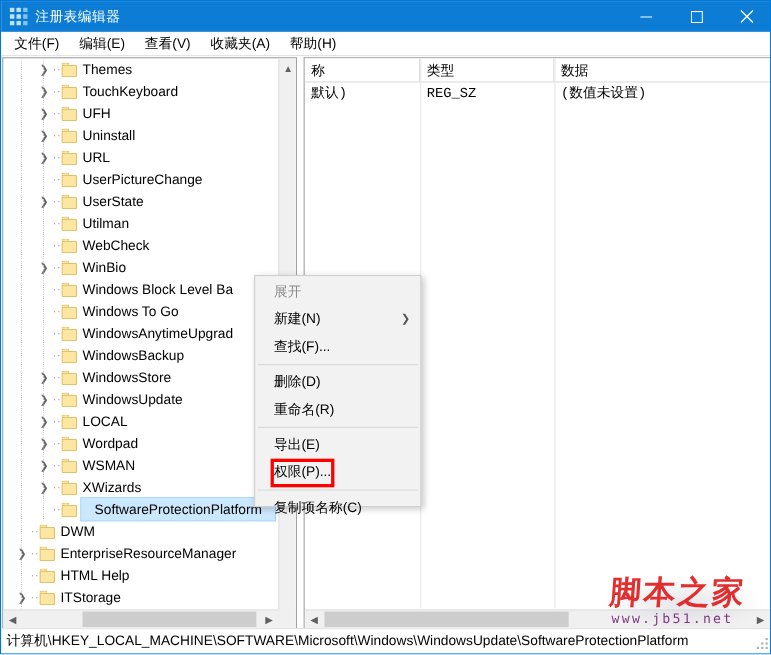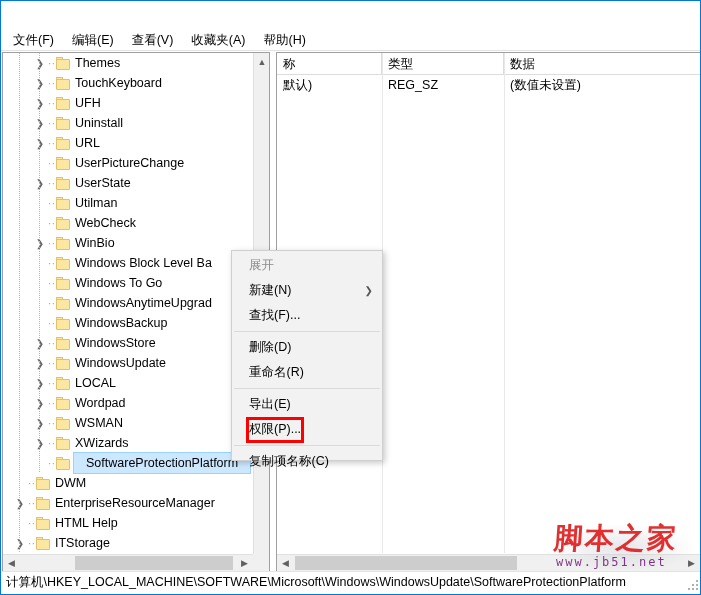--- a/index.html
+++ b/index.html
@@ -121,21 +121,21 @@
     background: #ffffff; border-bottom: 1px solid #dcdcdc;
     display: flex;
   }
   .vp-header .hcell {
     font-size: 12.5px; color: #000000;
     line-height: 22px; padding-left: 6px;
     border-right: 1px solid #dcdcdc;
     overflow: hidden; white-space: nowrap;
   }
   .vp-body { position: relative; }
-  .vrow { display: flex; height: 21px; }
+  .vrow { display: flex; height: 21px; font-family: Liberation Mono, monospace; }
   .vrow .vcell {
     font-size: 12.5px; color: #000000; line-height: 21px;
     padding-left: 6px; overflow: hidden; white-space: nowrap;
   }
   .vgrid {
     position: absolute; top: 0; width: 1px; bottom: 0; background: #e8e8e8;
   }
 
   
   .sb-v {
@@ -240,20 +240,51 @@
   .wm-haze {
     position: absolute; left: 0; top: 4px; width: 150px; height: 46px;
     background: radial-gradient(ellipse at 50% 55%, rgba(200,200,210,.45), rgba(255,255,255,0) 70%);
   }
 </style>
 </head>
 <body>
 
 <div id="app">
 
+  <div class="titlebar">
+    <div class="app-icon">
+      <i></i>
+        <i></i>
+        <i class="dim"></i>
+      <i></i>
+        <i></i>
+        <i class="dim"></i>
+      <i></i>
+        <i></i>
+        <i class="dim"></i>
+    </div>
+    <div class="title-text">注册表编辑器</div>
+    <div class="win-btns">
+      <div class="win-btn">
+        <svg width="11" height="11" viewBox="0 0 11 11">
+            <path d="M0 5.5 H11" stroke="#fff" stroke-width="1"></path>
+          </svg>
+      </div>
+      <div class="win-btn">
+        <svg width="11" height="11" viewBox="0 0 11 11">
+            <rect x="0.5" y="0.5" width="10" height="10" fill="none" stroke="#fff" stroke-width="1"></rect>
+          </svg>
+      </div>
+      <div class="win-btn">
+        <svg width="12" height="12" viewBox="0 0 12 12">
+            <path d="M0.5 0.5 L11.5 11.5 M11.5 0.5 L0.5 11.5" stroke="#fff" stroke-width="1.1"></path>
+          </svg>
+      </div>
+    </div>
+  </div>
 
   <div class="menubar">
     <div class="menu-item">文件(F)</div>
     <div class="menu-item">编辑(E)</div>
     <div class="menu-item">查看(V)</div>
     <div class="menu-item">收藏夹(A)</div>
     <div class="menu-item">帮助(H)</div>
   </div>
 
   <div class="tree-panel">

